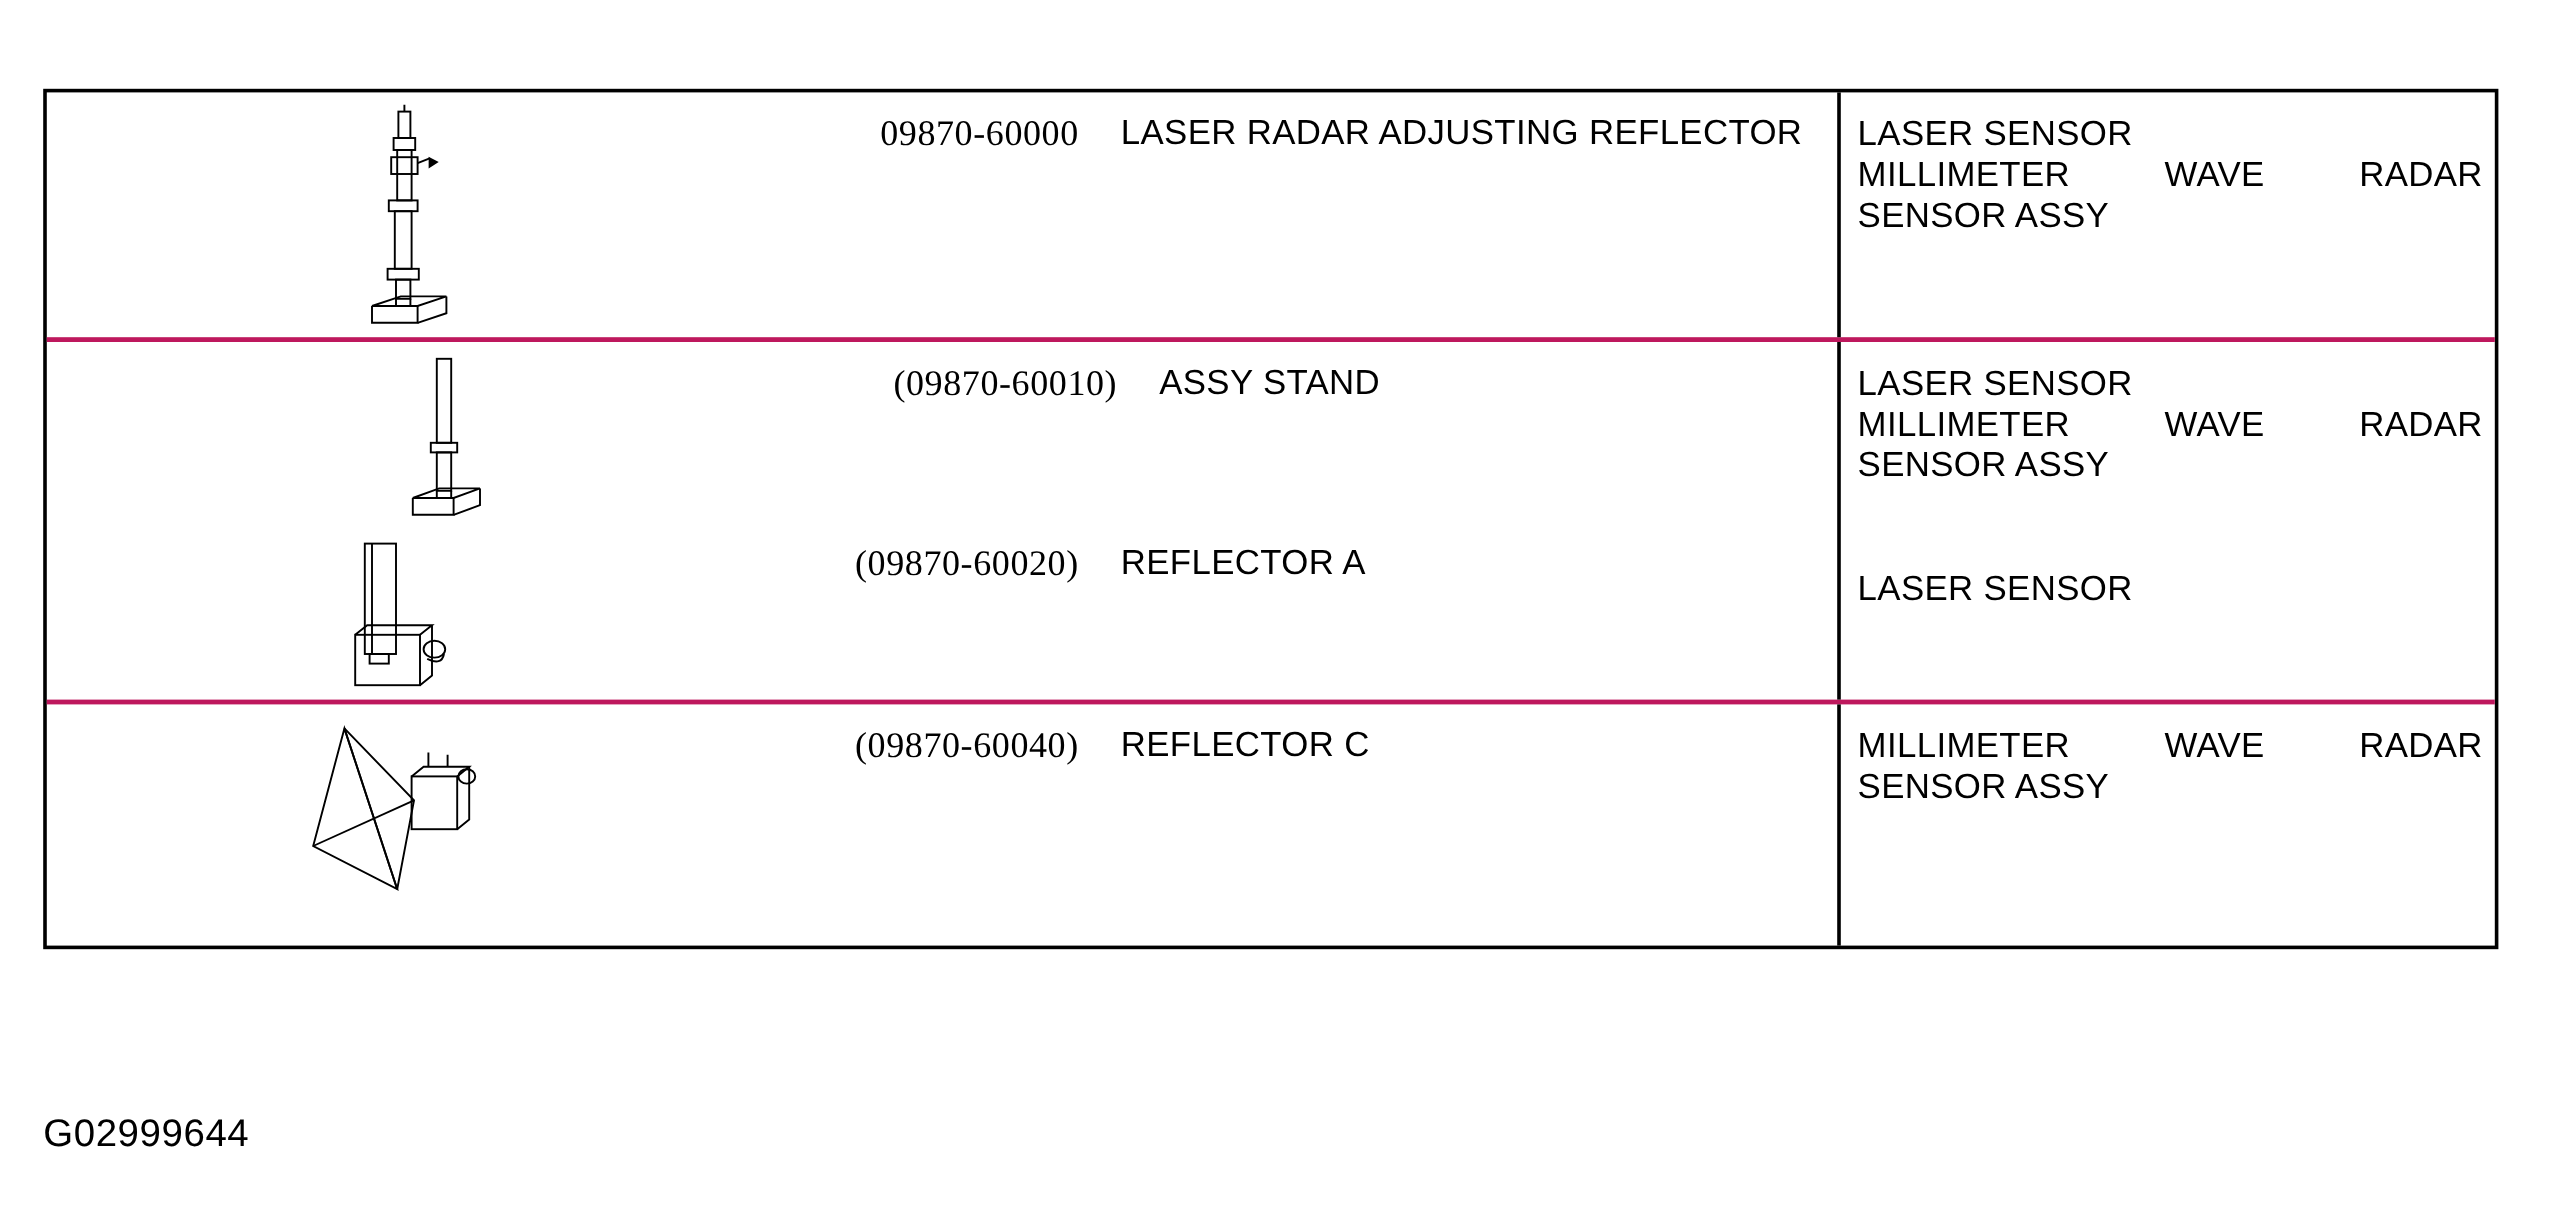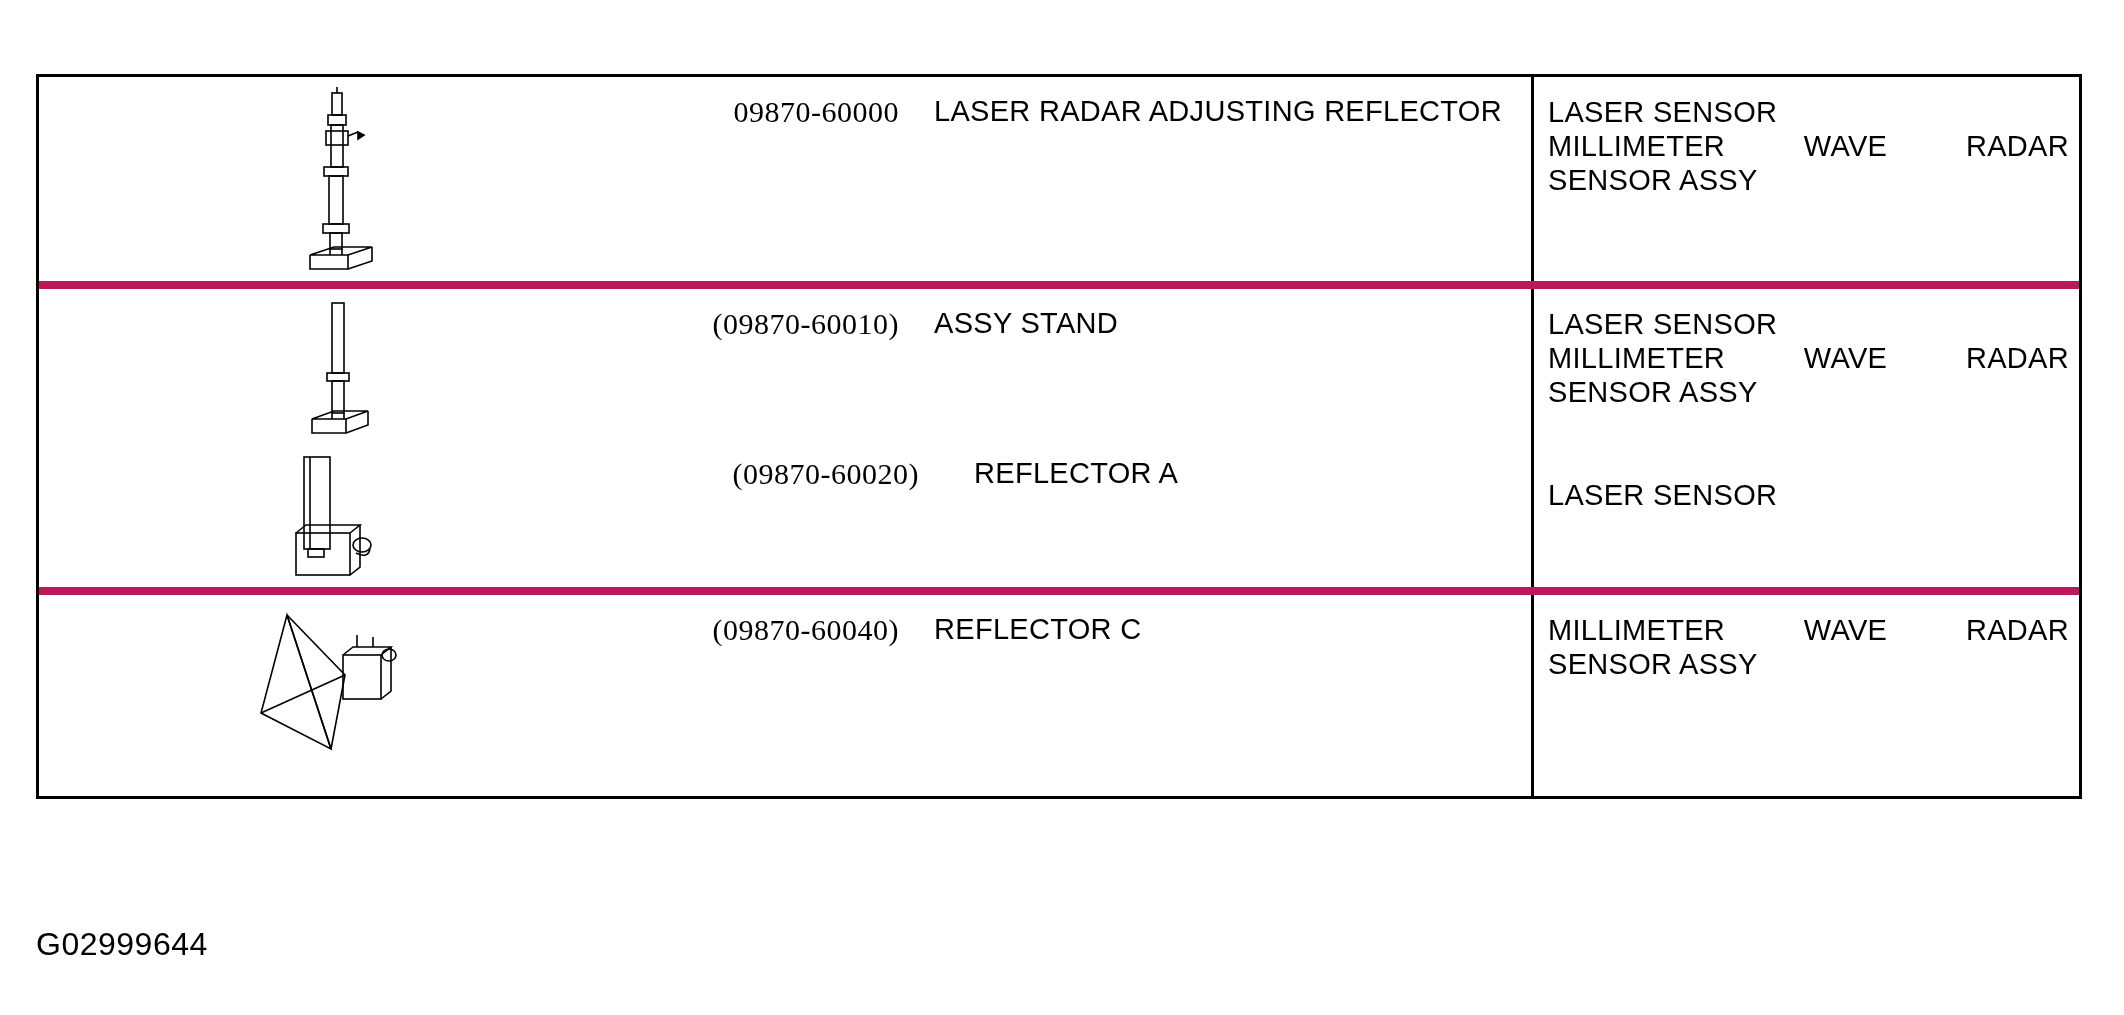--- a/index.html
+++ b/index.html
@@ -25,21 +25,21 @@
     top: 74px;
     width: 2046px;
     border: 3px solid #000;
     border-collapse: collapse;
     box-sizing: border-box;
   }
   .row {
     display: flex;
     width: 100%;
     box-sizing: border-box;
-    border-bottom: 8px solid #be185d;
+    border-bottom: 4px solid #be185d;
   }
   .row.last {
     border-bottom: 0;
   }
   .col-left {
     width: 1495px;
     box-sizing: border-box;
     border-right: 3px solid #000;
     position: relative;
   }
@@ -146,39 +146,39 @@
           <span>MILLIMETER</span>
           <span>WAVE</span>
           <span>RADAR</span>
         </div>
         <div>SENSOR ASSY</div>
       </div>
     </div>
 
     <div class="row">
       <div class="col-left">
-        <div class="entry" style="height:150px;">
+        <div class="entry" style="height:150px;padding-left:32px;">
           <div class="fig-cell">
             <svg width="110" height="140" viewBox="0 0 110 140">
               <g fill="none" stroke="#000" stroke-width="1.6">
                 <rect x="48" y="4" width="12" height="70"></rect>
                 <rect x="43" y="74" width="22" height="8"></rect>
                 <rect x="48" y="82" width="12" height="32"></rect>
                 <path d="M28 120 l22 -8 34 0 -22 8 z"></path>
                 <path d="M28 120 l0 14 34 0 0 -14"></path>
                 <path d="M62 134 l22 -8 0 -14"></path>
                 <line x1="48" y1="114" x2="48" y2="120"></line>
                 <line x1="60" y1="114" x2="60" y2="120"></line>
               </g>
             </svg>
           </div>
           <div class="code-cell">(09870-60010)</div>
           <div class="name-cell">ASSY STAND</div>
         </div>
-        <div class="entry" style="height:148px;gap:20px;">
+        <div class="entry" style="height:148px;">
           <div class="fig-cell">
             <svg width="130" height="140" viewBox="0 0 130 140">
               <g fill="none" stroke="#000" stroke-width="1.6">
                 <rect x="30" y="8" width="26" height="92"></rect>
                 <line x1="36" y1="8" x2="36" y2="100"></line>
                 <rect x="22" y="84" width="54" height="42"></rect>
                 <path d="M22 84 l10 -8 54 0 -10 8"></path>
                 <path d="M76 126 l10 -8 0 -42"></path>
                 <ellipse cx="88" cy="96" rx="9" ry="7"></ellipse>
                 <path d="M82 104 q12 6 14 -4"></path>

